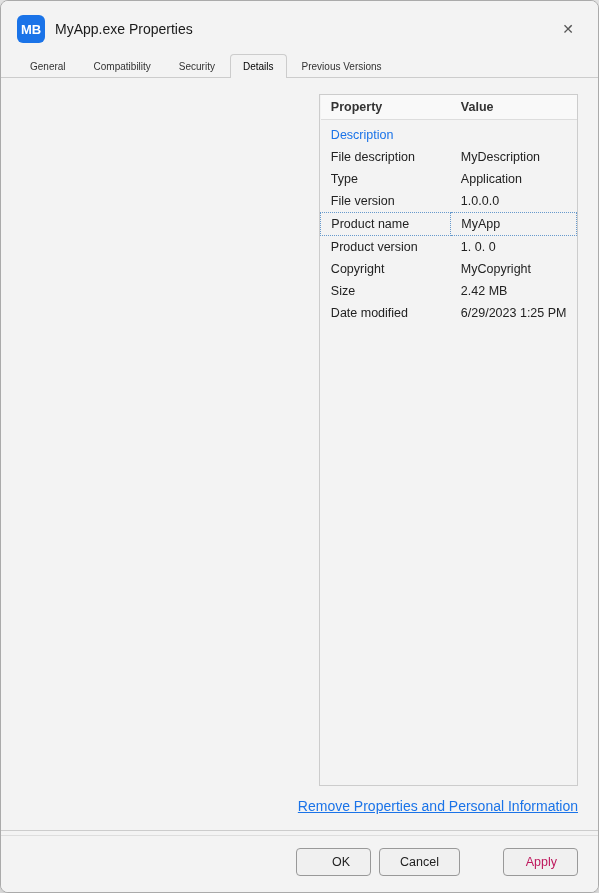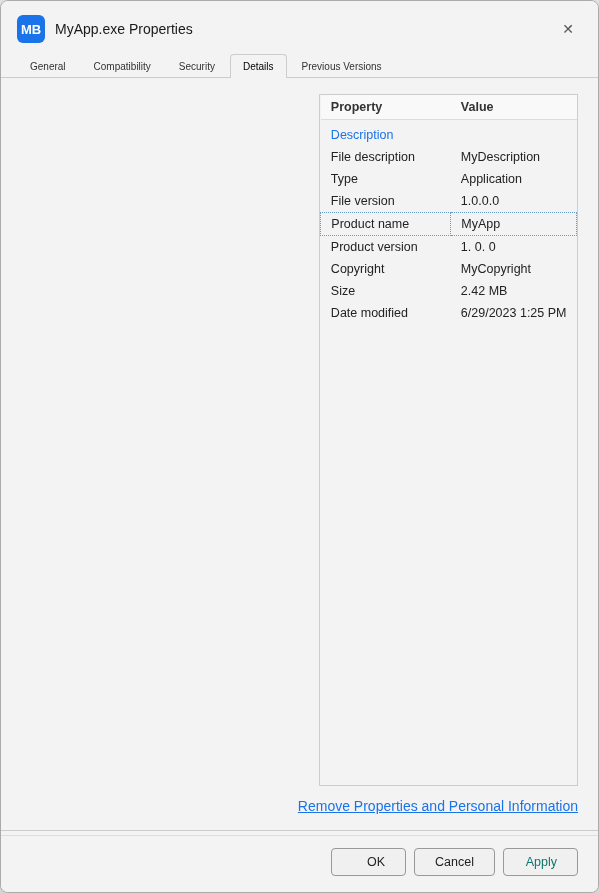--- a/index.html
+++ b/index.html
@@ -185,22 +185,23 @@
       border-radius: 4px;
       cursor: pointer;
       min-width: 75px;
       border: 1px solid #999;
       background: #f0f0f0;
       color: #222;
       text-align: right;
     }
 
     .btn:disabled {
-      color: #0f766e;
+      color: #be185d;
       cursor: default;
+      margin-left: 35px;
     }
 
     .btn-apply {
       min-width: 75px;
     }
   </style>
 </head>
 <body>
 
 <div class="window">

